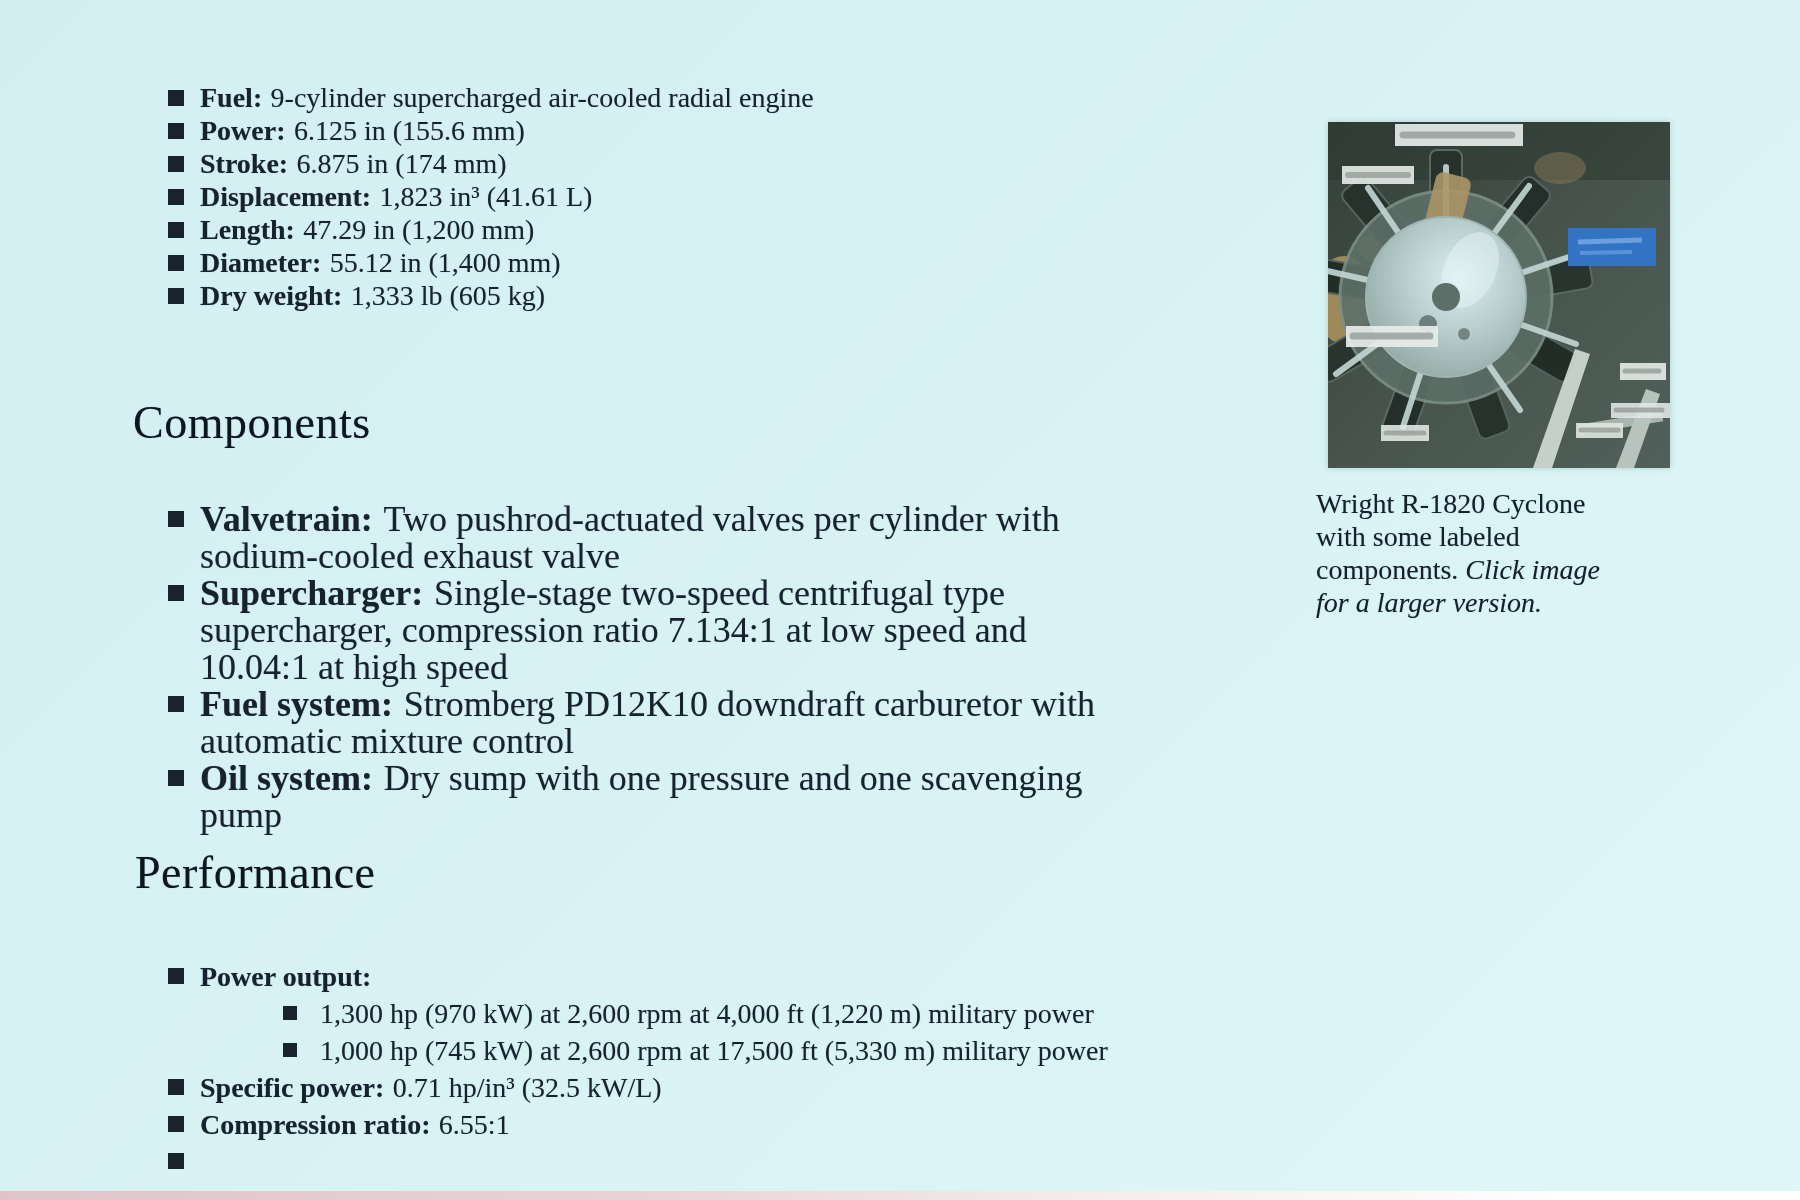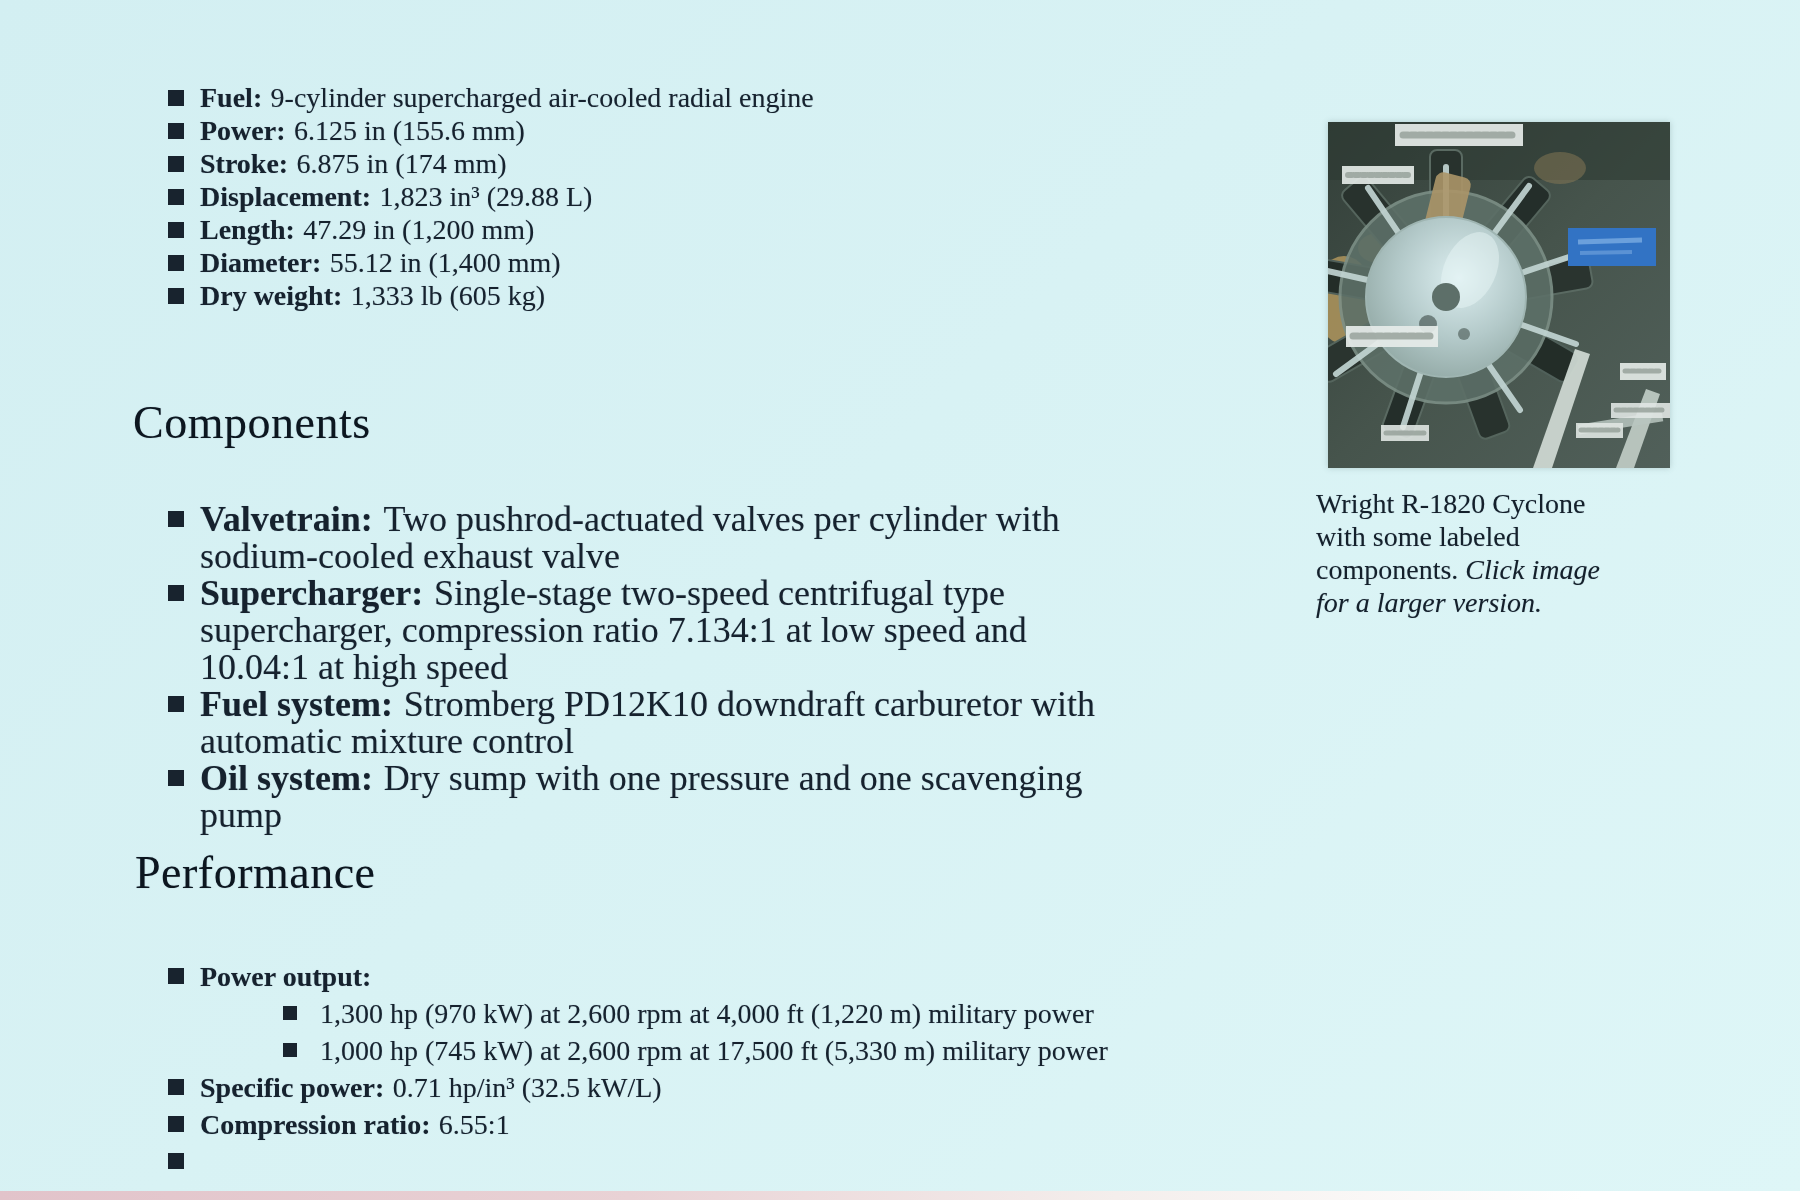--- a/index.html
+++ b/index.html
@@ -67,21 +67,21 @@
     <li>
         <span class="blt"></span>
         <p class="txt t"><b class="lbl">Power:</b><span>6.125 in (155.6 mm)</span></p>
       </li>
     <li>
         <span class="blt"></span>
         <p class="txt t"><b class="lbl">Stroke:</b><span>6.875 in (174 mm)</span></p>
       </li>
     <li>
         <span class="blt"></span>
-        <p class="txt t"><b class="lbl">Displacement:</b><span>1,823 in³ (29.88 L)</span></p>
+        <p class="txt t"><b class="lbl">Displacement:</b><span>1,823 in³ (41.61 L)</span></p>
       </li>
     <li>
         <span class="blt"></span>
         <p class="txt t"><b class="lbl">Length:</b><span>47.29 in (1,200 mm)</span></p>
       </li>
     <li>
         <span class="blt"></span>
         <p class="txt t"><b class="lbl">Diameter:</b><span>55.12 in (1,400 mm)</span></p>
       </li>
     <li>

